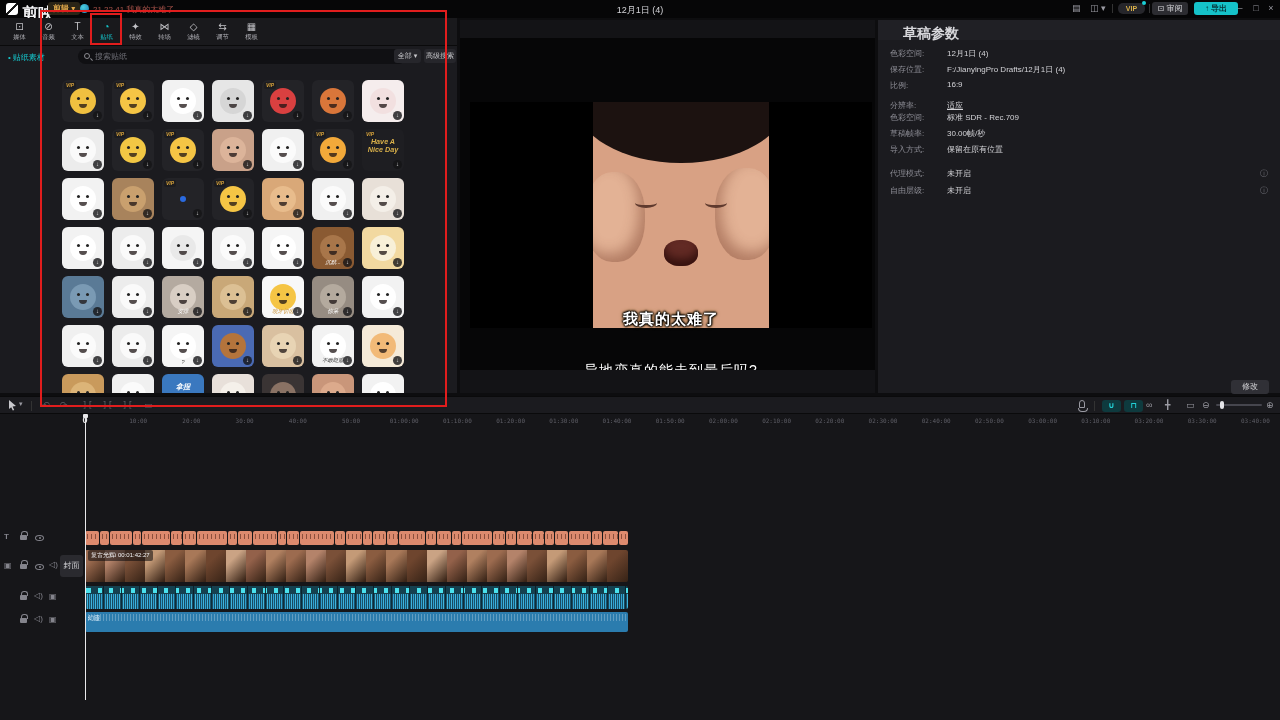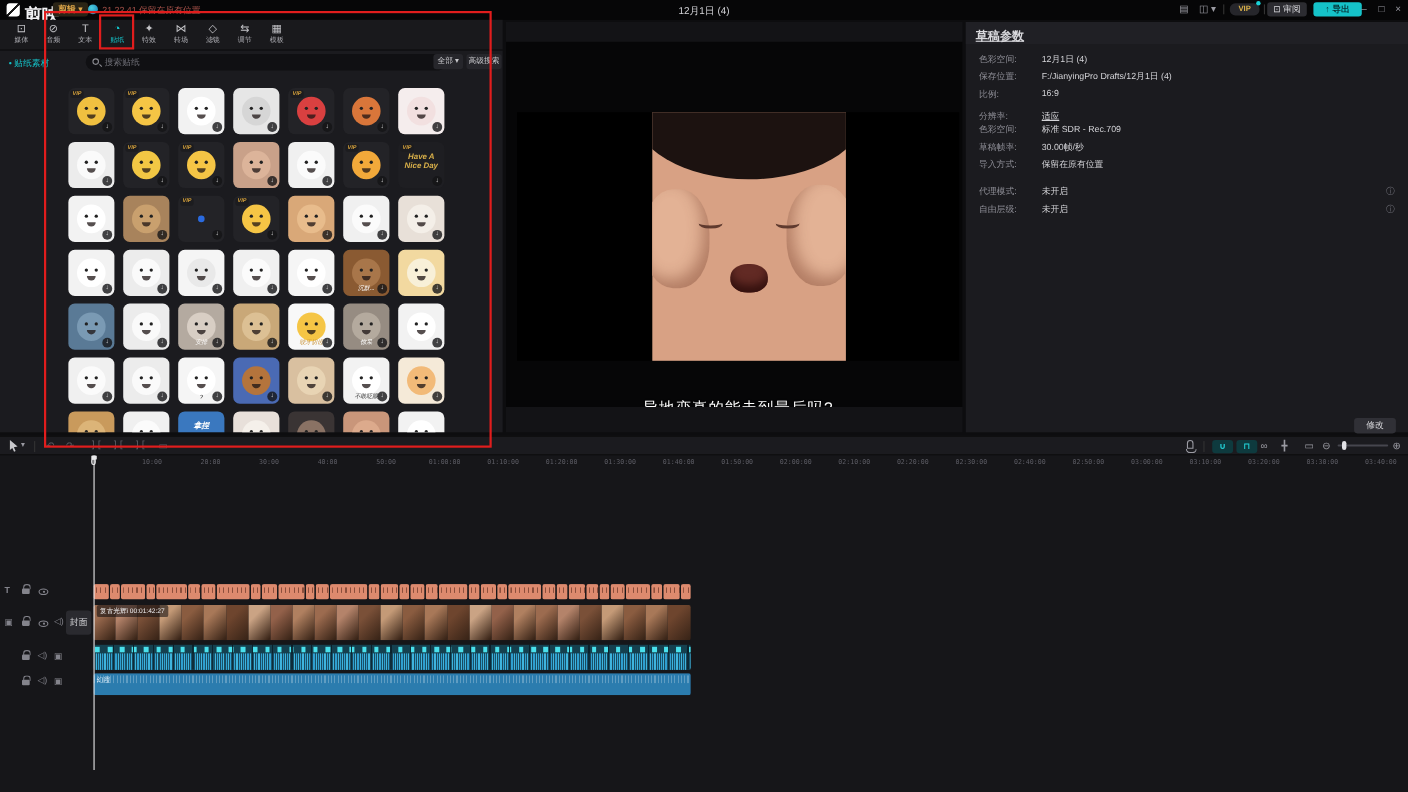--- a/index.html
+++ b/index.html
@@ -75,21 +75,21 @@
   .tc-cur { position:absolute; left:10px; top:8px; font-size:8px; color:#18c2c9; font-family:"DejaVu Sans Mono",monospace; }
   .tc-tot { position:absolute; left:68px; top:8px; font-size:8px; color:#84848c; font-family:"DejaVu Sans Mono",monospace; }
   .step-sq { position:absolute; top:9px; width:6px; height:7px; background:#3c3c42; }
   .play-b { position:absolute; left:50%; top:4px; margin-left:-7px; font-size:12px; color:#e8e8ea; }
   .pc-ic { position:absolute; top:7px; font-size:9px; color:#9a9aa2; }
   .ratio-badge { position:absolute; left:382px; top:7px; padding:0 2px; height:9px; border:1px solid #6a6a72; border-radius:2px; font-size:6px; line-height:8px; color:#b8b8be; }
 
   
   #params { position:absolute; left:878px; top:20px; width:402px; height:373px; background:#1b1b1f; }
   #params-head { position:absolute; left:0; top:0; width:100%; height:20px; background:#202025; }
-  .pr-title { position:absolute; left:9px; top:5px; font-size:11px; font-weight:bold; color:#d8d8dc;text-decoration:underline; }
+  .pr-title { position:absolute; left:25px; top:5px; font-size:14px; font-weight:bold; color:#d8d8dc; }
   .p-row { position:absolute; left:12px; width:380px; height:16px; }
   .p-lb { position:absolute; left:0; top:0; font-size:8px; color:#8e8e96; }
   .p-val { position:absolute; left:57px; top:0; font-size:8px; color:#d4d4d8; }
   .p-val.link { text-decoration:underline; cursor:pointer; }
   .p-info { position:absolute; right:2px; top:0; font-size:8px; color:#6a6a72; }
   .modify-btn { position:absolute; left:353px; top:360px; width:38px; height:14px; background:#303036; border-radius:3px; color:#d4d4d8; font-size:8px; text-align:center; line-height:14px; }
 
   
   #toolrow { position:absolute; left:0; top:396px; width:1280px; height:18px; background:#1b1b1f; border-top:1px solid #0a0a0b; border-bottom:1px solid #0a0a0b; }
   .tool { position:absolute; top:3px; font-size:9px; color:#9a9aa2; }
@@ -140,21 +140,21 @@
 </head>
 <body>
 
 <div id="app">
 
   <div id="topbar">
     <div class="logo-sq"></div>
     <div class="logo-txt">剪映</div>
     <div class="menu-badge">剪辑 ▾</div>
     <div class="cloud-dot"></div>
-    <div class="autosave">21.22.41 保留在原有位置</div>
+    <div class="autosave">21.22.41 我真的太难了</div>
     <div class="tb-title">12月1日 (4)</div>
     <span class="tb-ic" style="left:1072px">▤</span>
     <span class="tb-ic" style="left:1090px">◫ ▾</span>
     <div class="tb-div" style="left:1112px"></div>
     <div class="vip-pill">VIP</div>
     <div class="vip-dot"></div>
     <div class="tb-div" style="left:1149px"></div>
     <div class="pill-btn" id="btn-review">⊡ <span>审阅</span></div>
     <div class="pill-btn" id="btn-export">↑ <span>导出</span></div>
     <div class="win-btn" style="left:1234px">–</div>
@@ -422,20 +422,21 @@
     <div id="stage">
       <div id="vframe">
         <div id="portrait">
           <div class="hair"></div>
           <div class="handL"></div>
           <div class="handR"></div>
           <div class="eyeL"></div>
           <div class="eyeR"></div>
           <div class="mouth"></div>
         </div>
+        <div class="cap1">我真的太难了</div>
         <div class="cap2">异地恋真的能走到最后吗?</div>
       </div>
     </div>
   </div>
 
   <div id="params">
     <div id="params-head">
       <div class="pr-title">草稿参数</div>
     </div>
     <div id="param-rows">

